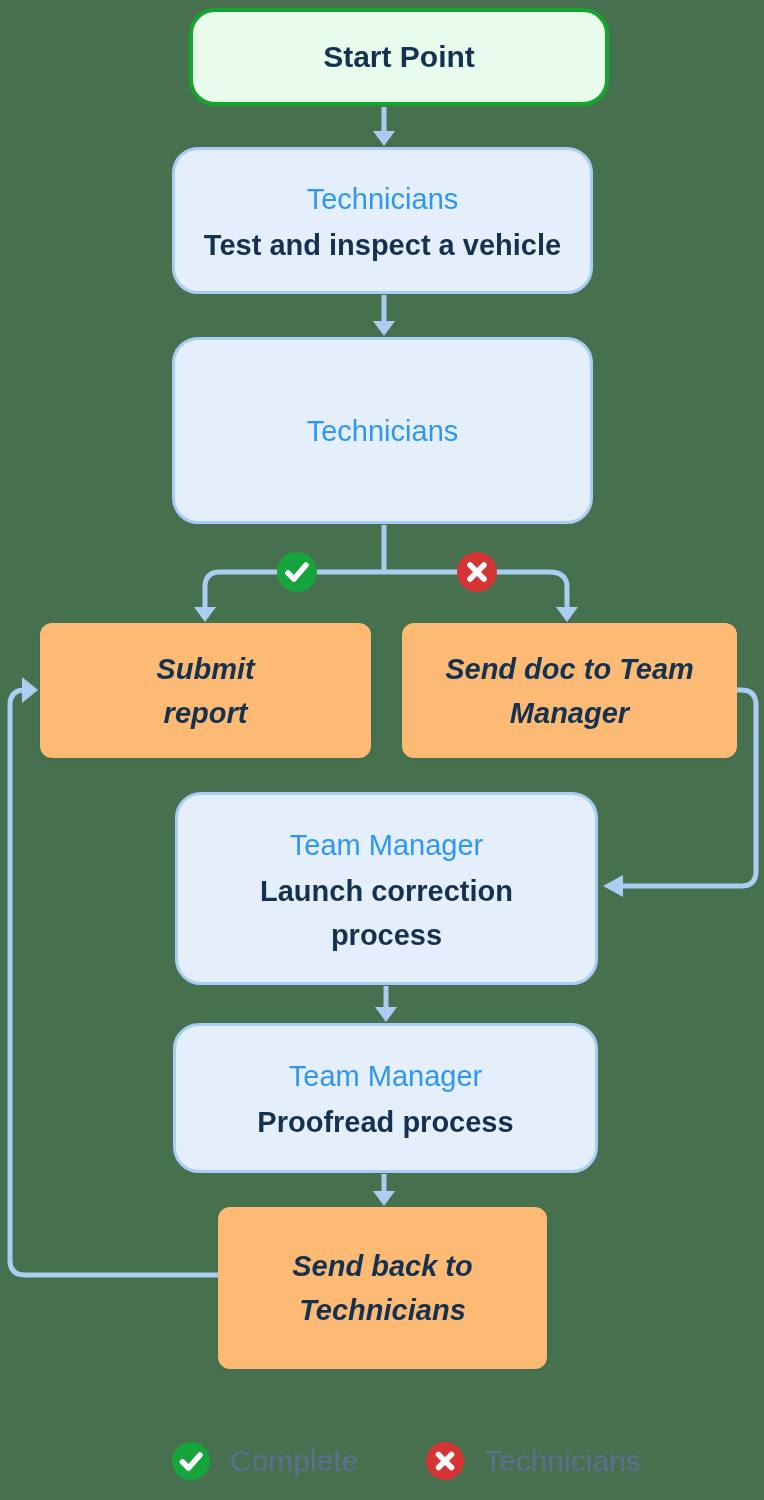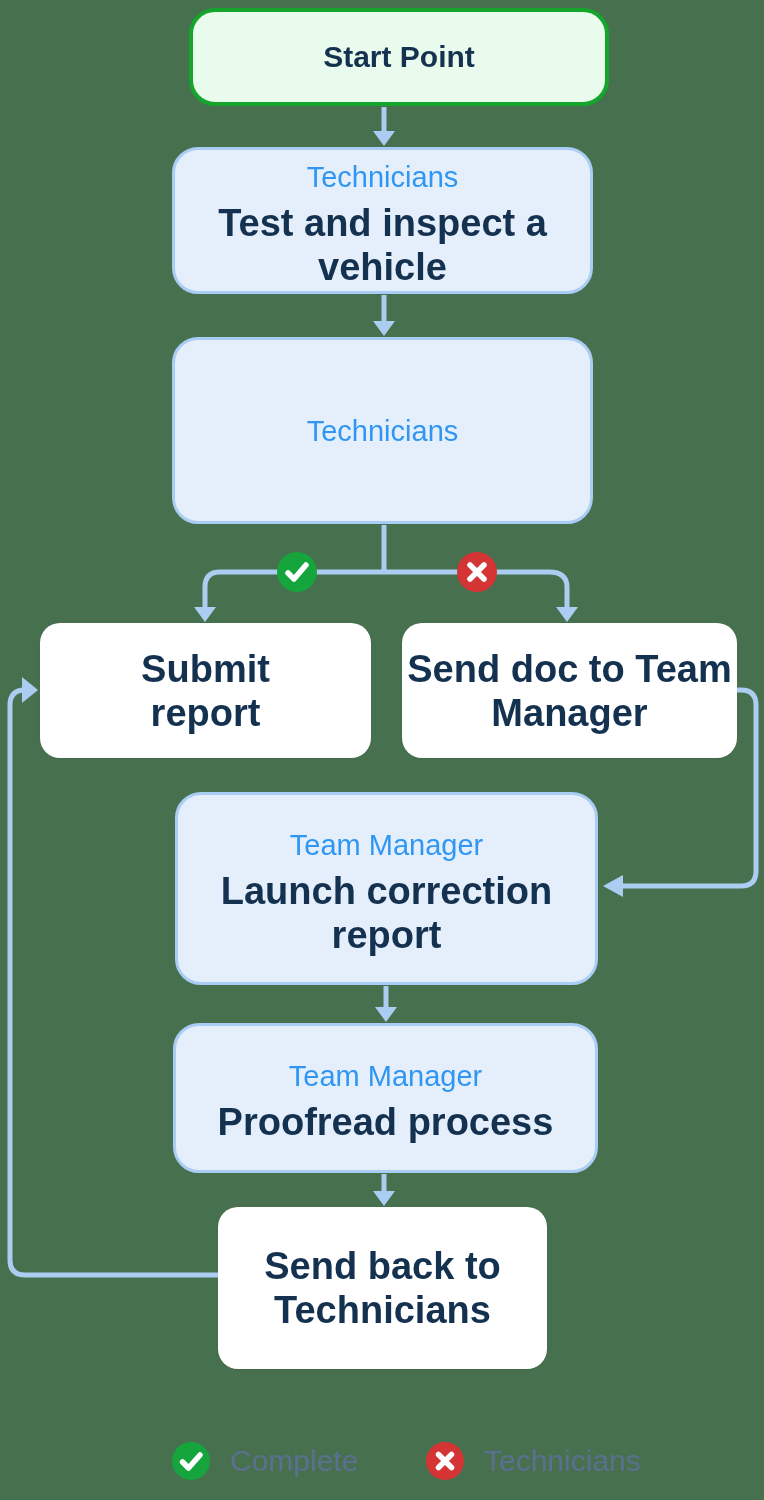--- a/index.html
+++ b/index.html
@@ -18,28 +18,29 @@
     display:flex;flex-direction:column;align-items:center;justify-content:center;
     text-align:center;
   }
   .node-green{
     background:#e9fbec;border:4px solid #16a52c;border-radius:26px;
   }
   .node-blue{
     background:#e5effc;border:3px solid #a9cdf4;border-radius:26px;
   }
   .node-gray{
-    background:#ffffff;border:none;border-radius:20px;
+    background:#fdba74;border:none;border-radius:12px;
     box-shadow:0 1px 2px rgba(30,50,80,0.08);
+    font-style:italic;
   }
   .node-role{
     font-size:29px;font-weight:400;color:#2f97f3;line-height:48px;white-space:pre-line;
   }
   .node-label{
-    font-size:38px;font-weight:700;color:#143250;line-height:44px;white-space:pre-line;
+    font-size:29px;font-weight:700;color:#143250;line-height:44px;white-space:pre-line;
   }
   .start-label{font-size:30px;font-weight:700;color:#143250;line-height:44px;}
   
   .n-start{left:189px;top:8px;width:420px;height:98px;}
   .n-test{left:172px;top:147px;width:421px;height:147px;}
   .n-check{left:172px;top:337px;width:421px;height:187px;}
   .n-submit{left:40px;top:623px;width:331px;height:135px;}
   .n-senddoc{left:402px;top:623px;width:335px;height:135px;}
   .n-launch{left:175px;top:792px;width:423px;height:193px;}
   .n-proofread{left:173px;top:1023px;width:425px;height:150px;}
@@ -111,21 +112,21 @@
   </div>
 
   <div class="node node-gray n-senddoc">
     <span class="node-label">Send doc to Team
 Manager</span>
   </div>
 
   <div class="node node-blue n-launch">
     <span class="node-role">Team Manager</span>
     <span class="node-label">Launch correction
-report</span>
+process</span>
   </div>
 
   <div class="node node-blue n-proofread">
     <span class="node-role">Team Manager</span>
     <span class="node-label">Proofread process</span>
   </div>
 
   <div class="node node-gray n-sendback">
     <span class="node-label">Send back to
 Technicians</span>

